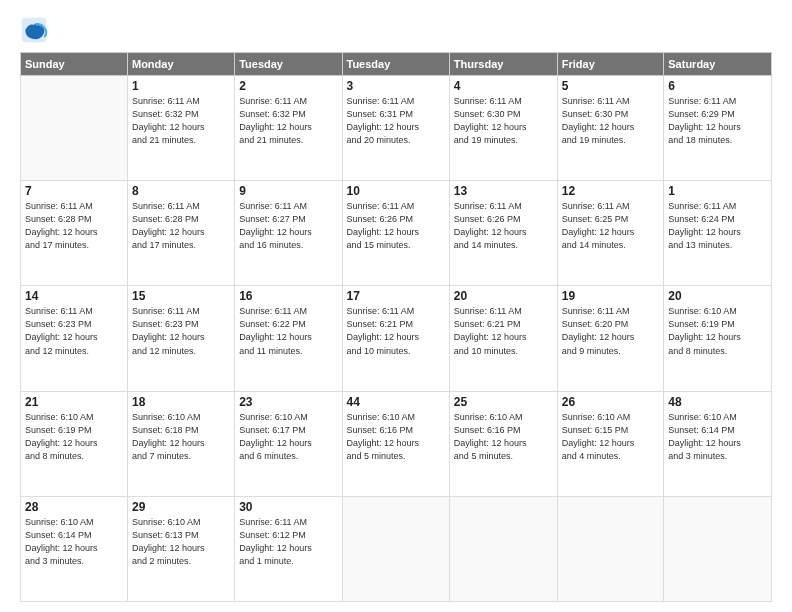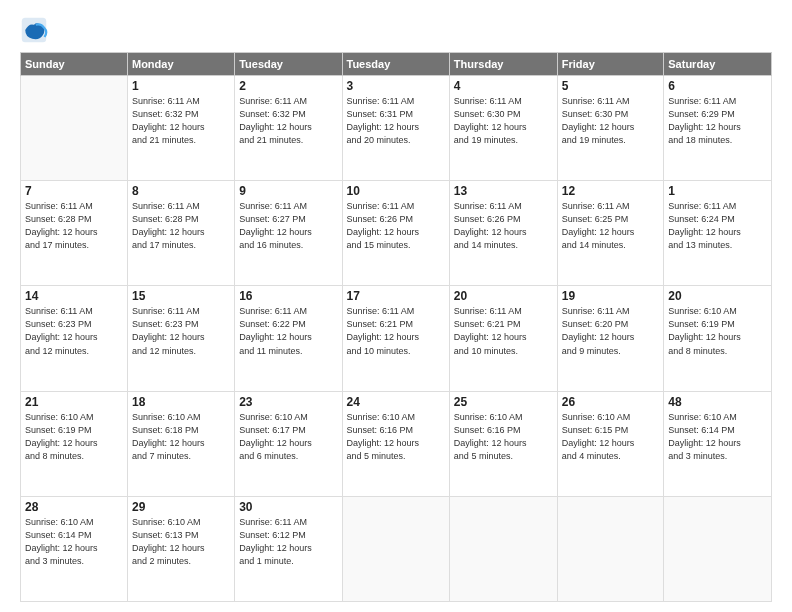--- a/index.html
+++ b/index.html
@@ -289,21 +289,21 @@
 and 7 minutes.</div>
           </td>
           <td>
             <div class="day-num">23</div>
             <div class="day-info" style="white-space: pre-line;">Sunrise: 6:10 AM
 Sunset: 6:17 PM
 Daylight: 12 hours
 and 6 minutes.</div>
           </td>
           <td>
-            <div class="day-num">24</div>
+            <div class="day-num">44</div>
             <div class="day-info" style="white-space: pre-line;">Sunrise: 6:10 AM
 Sunset: 6:16 PM
 Daylight: 12 hours
 and 5 minutes.</div>
           </td>
           <td>
             <div class="day-num">25</div>
             <div class="day-info" style="white-space: pre-line;">Sunrise: 6:10 AM
 Sunset: 6:16 PM
 Daylight: 12 hours

